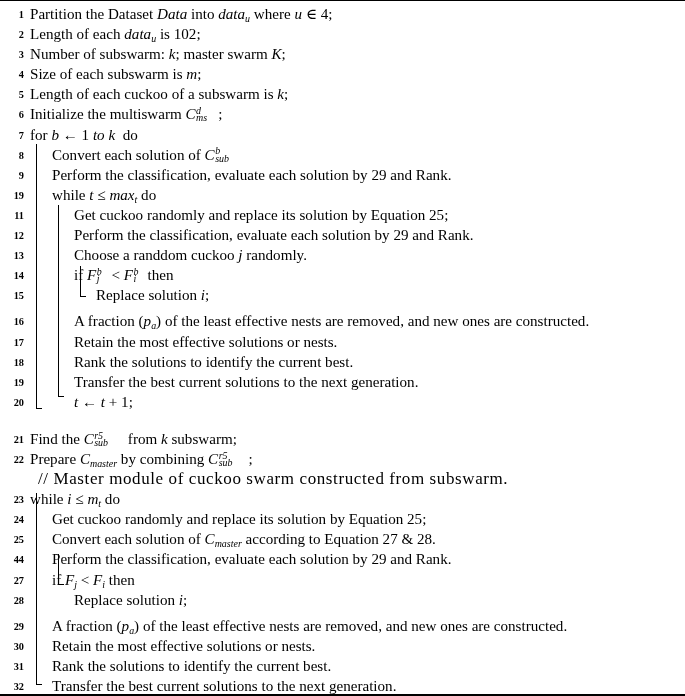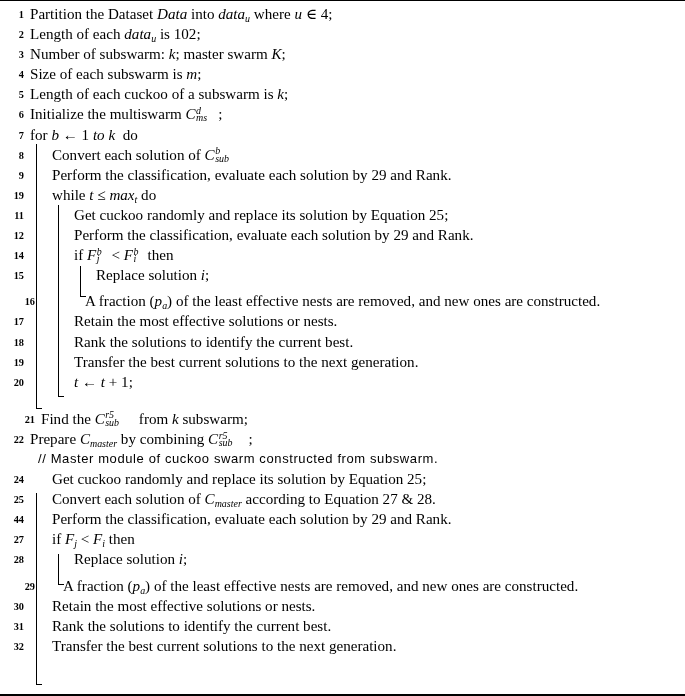--- a/index.html
+++ b/index.html
@@ -29,21 +29,21 @@
   }
   .line {
     position: relative;
     display: flex;
     align-items: flex-start;
     height: 20.1px;
     line-height: 20.1px;
     font-size: 15.1px;
     white-space: nowrap;
   }
-  .line.gap-before { margin-top: 6px; margin-left: 11px; }
+  .line.gap-before { margin-top: 6px; }
   .lnum {
     width: 30px;
     min-width: 30px;
     text-align: right;
     padding-right: 6px;
     box-sizing: border-box;
     font-size: 10.3px;
     font-weight: bold;
     font-family: "Liberation Serif", "DejaVu Serif", serif;
     line-height: 22px;
@@ -55,22 +55,22 @@
   
   .ind0 { padding-left: 0px; }
   .ind1 { padding-left: 22px; }
   .ind2 { padding-left: 44px; }
   .ind3 { padding-left: 66px; }
 
   
   i, .it { }
   .bf { font-weight: normal; }
   .mono {
-    font-family: Liberation Sans, sans-serif;
-    font-size: 13px;
+    font-family: Liberation Serif, serif;
+    font-size: 17px;
     letter-spacing: 0.6px;
   }
   sub, sup {
     font-size: 0.66em;
     font-style: italic;
     line-height: 0;
   }
   sub { vertical-align: -0.28em; }
   .supsub {
     display: inline-block;
@@ -166,20 +166,24 @@
     <div class="line">
       <span class="lnum">11</span>
       <span class="body ind2">Get cuckoo randomly and replace its solution by Equation 25;</span>
     </div>
 
     <div class="line">
       <span class="lnum">12</span>
       <span class="body ind2">Perform the classification, evaluate each solution by 29 and Rank.</span>
     </div>
 
+    <div class="line">
+      <span class="lnum">13</span>
+      <span class="body ind2"><span>Choose a randdom cuckoo </span><i>j</i><span> randomly.</span></span>
+    </div>
 
     <div class="line">
       <span class="lnum">14</span>
       <span class="body ind2"><span class="bf">if</span>&nbsp;<i>F</i><span class="supsub"><span class="s1">b</span><span class="s2">j</span></span><span style="margin-left:6px"> &lt; </span><i>F</i><span class="supsub"><span class="s1">b</span><span class="s2">i</span></span><span class="bf" style="margin-left:9px">then</span></span>
     </div>
 
     <div class="line">
       <span class="lnum">15</span>
       <span class="body ind3"><span>Replace solution </span><i>i</i><span>;</span></span>
     </div>
@@ -217,20 +221,24 @@
     <div class="line">
       <span class="lnum">22</span>
       <span class="body ind0"><span>Prepare </span><i>C</i><sub>master</sub><span> by combining </span><i>C</i><span class="supsub"><span class="s1">r5</span><span class="s2">sub</span></span><span style="margin-left:16px">;</span></span>
     </div>
 
     <div class="line">
       <span class="lnum"></span>
       <span class="body ind0 mono" style="padding-left:8px">// Master module of cuckoo swarm constructed from subswarm.</span>
     </div>
 
+    <div class="line">
+      <span class="lnum">23</span>
+      <span class="body ind0"><span class="bf">while</span>&nbsp;<i>i</i><span> ≤ </span><i>m</i><sub>t</sub>&nbsp;<span class="bf">do</span></span>
+    </div>
 
     <div class="line">
       <span class="lnum">24</span>
       <span class="body ind1">Get cuckoo randomly and replace its solution by Equation 25;</span>
     </div>
 
     <div class="line">
       <span class="lnum">25</span>
       <span class="body ind1"><span>Convert each solution of </span><i>C</i><sub>master</sub><span> according to Equation 27 &amp;  28.</span></span>
     </div>

